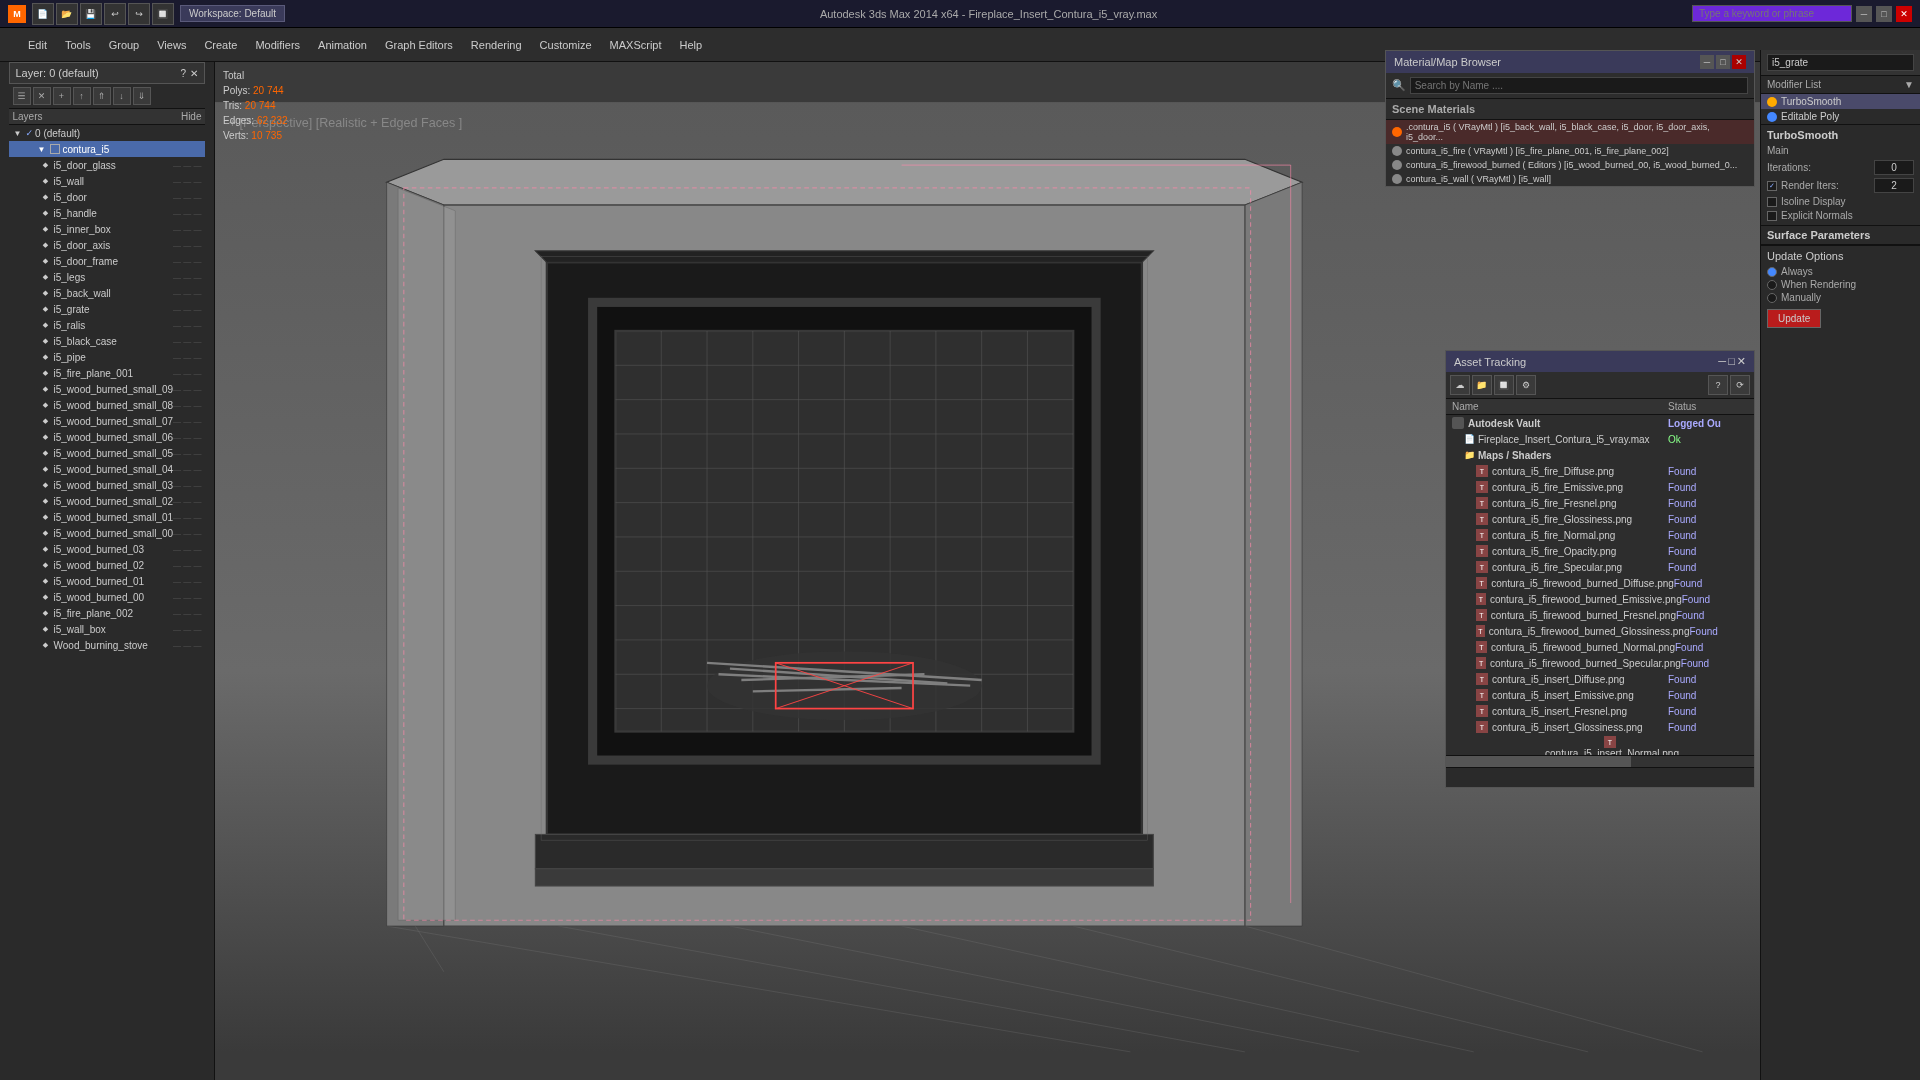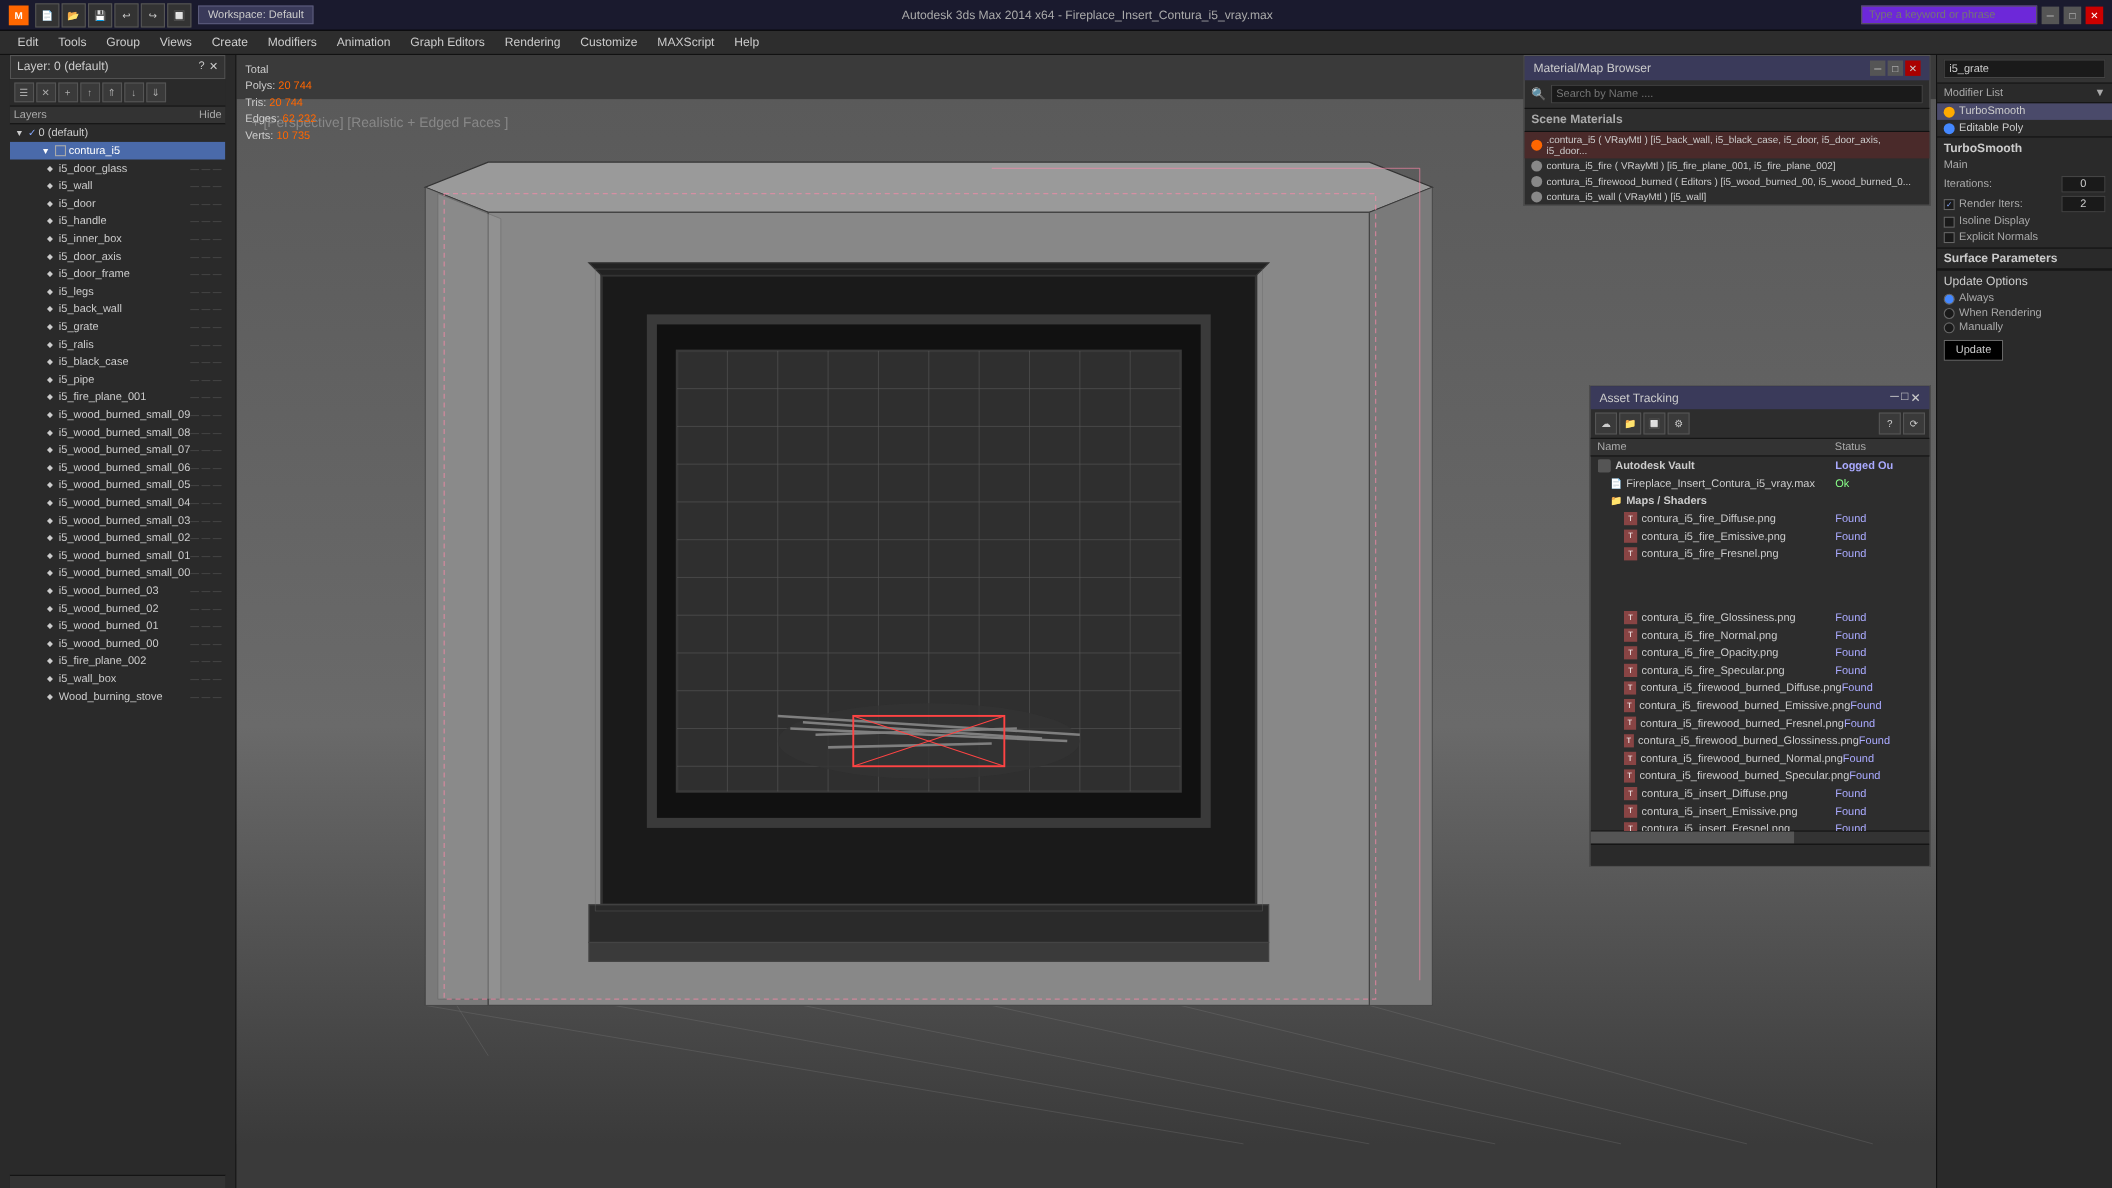--- a/index.html
+++ b/index.html
@@ -88,25 +88,25 @@
       justify-content: center;
       font-size: 9px;
       cursor: pointer;
     }
     #titlebar .win-btn.close { background: #c00; color: white; }
     #titlebar .win-btn.max { background: #555; }
     #titlebar .win-btn.min { background: #555; }
 
     
     #menubar {
-      height: 22px;
+      height: 34px;
       background: #2d2d2d;
       display: flex;
       align-items: center;
-      padding: 0 8px;
+      padding: 0 20px;
       gap: 2px;
       border-bottom: 1px solid #111;
     }
     #menubar span {
       padding: 2px 8px;
       cursor: pointer;
       font-size: 11px;
       color: #ccc;
     }
 
@@ -444,21 +444,21 @@
       width: 10px;
       height: 10px;
       border-radius: 50%;
       border: 1px solid #666;
       background: #1a1a1a;
     }
     .radio-btn.selected {
       background: #4488ff;
     }
     .update-btn {
-      background: #000000;
+      background: #b91c1c;
       border: 1px solid #666;
       padding: 3px 10px;
       font-size: 10px;
       color: #ccc;
       cursor: pointer;
       margin-top: 4px;
     }
 
     
     #asset-tracking {
@@ -1081,21 +1081,21 @@
     <div class="at-row" style="padding-left:30px;">
       <div class="at-file-icon">T</div>
       <span class="at-name">contura_i5_fire_Emissive.png</span>
       <span class="at-status found">Found</span>
     </div>
     <div class="at-row" style="padding-left:30px;">
       <div class="at-file-icon">T</div>
       <span class="at-name">contura_i5_fire_Fresnel.png</span>
       <span class="at-status found">Found</span>
     </div>
-    <div class="at-row" style="padding-left:30px;margin-top:42px;">
+    <div class="at-row" style="padding-left:30px;">
       <div class="at-file-icon">T</div>
       <span class="at-name">contura_i5_fire_Glossiness.png</span>
       <span class="at-status found">Found</span>
     </div>
     <div class="at-row" style="padding-left:30px;">
       <div class="at-file-icon">T</div>
       <span class="at-name">contura_i5_fire_Normal.png</span>
       <span class="at-status found">Found</span>
     </div>
     <div class="at-row" style="padding-left:30px;">

